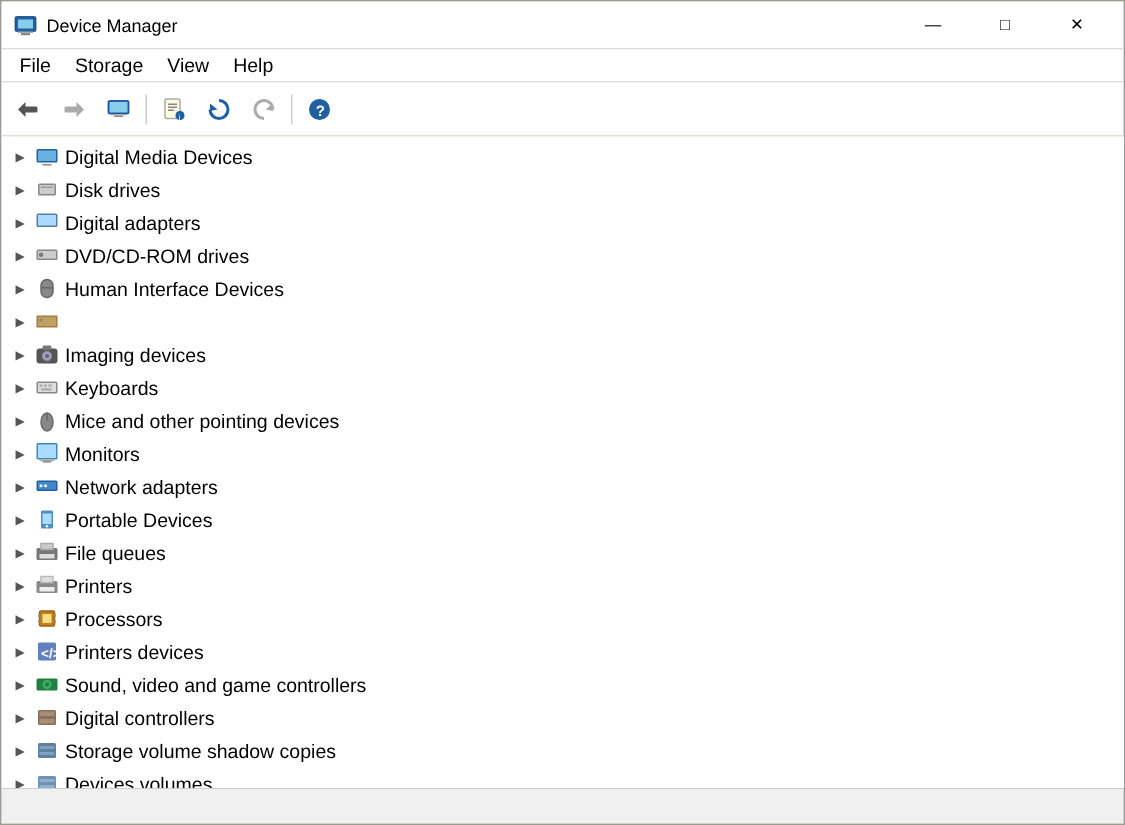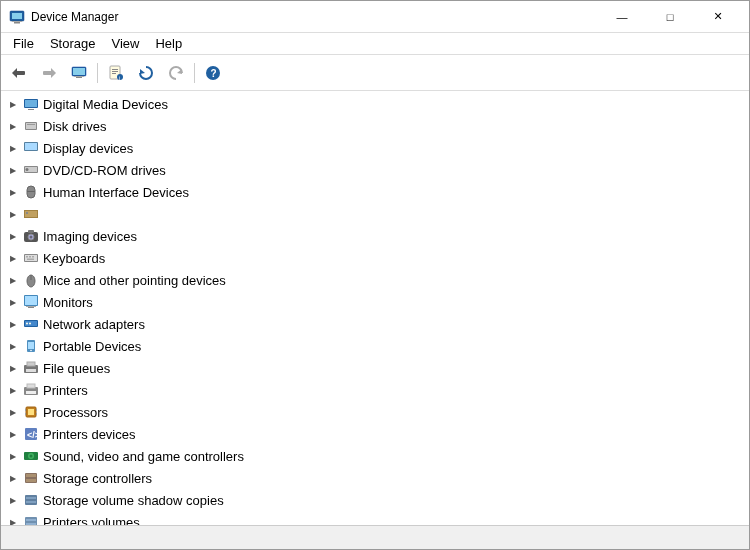--- a/index.html
+++ b/index.html
@@ -294,21 +294,21 @@
         <div class="tree-item" style="padding-left: 4px;">
           <span style="width: 16px; height: 16px; display: inline-flex; align-items: center; justify-content: center; flex-shrink: 0; margin-right: 2px;">
             <span style="font-size: 8px; color: rgb(85, 85, 85);">▶</span>
           </span>
           <span class="item-icon">
             <svg width="16" height="16" viewBox="0 0 16 16">
               <rect x="1" y="2" width="14" height="9" rx="1" fill="#5580a0"></rect>
               <rect x="2" y="3" width="12" height="7" fill="#aadaff"></rect>
             </svg>
           </span>
-          <span class="item-label">Display devices</span>
+          <span class="item-label">Digital adapters</span>
         </div>
         <div class="tree-item" style="padding-left: 4px;">
           <span style="width: 16px; height: 16px; display: inline-flex; align-items: center; justify-content: center; flex-shrink: 0; margin-right: 2px;">
             <span style="font-size: 8px; color: rgb(85, 85, 85);">▶</span>
           </span>
           <span class="item-icon">
             <svg width="16" height="16" viewBox="0 0 16 16">
               <rect x="1" y="4" width="14" height="7" rx="1" fill="#888"></rect>
               <rect x="2" y="5" width="12" height="5" fill="#ccc"></rect>
               <circle cx="4" cy="7.5" r="1.5" fill="#777"></circle>
@@ -494,21 +494,21 @@
           <span style="width: 16px; height: 16px; display: inline-flex; align-items: center; justify-content: center; flex-shrink: 0; margin-right: 2px;">
             <span style="font-size: 8px; color: rgb(85, 85, 85);">▶</span>
           </span>
           <span class="item-icon">
             <svg width="16" height="16" viewBox="0 0 16 16">
               <rect x="2" y="3" width="12" height="10" rx="1" fill="#887060"></rect>
               <rect x="3" y="4" width="10" height="3" fill="#aa9070"></rect>
               <rect x="3" y="9" width="10" height="3" fill="#aa9070"></rect>
             </svg>
           </span>
-          <span class="item-label">Storage controllers</span>
+          <span class="item-label">Digital controllers</span>
         </div>
         <div class="tree-item" style="padding-left: 4px;">
           <span style="width: 16px; height: 16px; display: inline-flex; align-items: center; justify-content: center; flex-shrink: 0; margin-right: 2px;">
             <span style="font-size: 8px; color: rgb(85, 85, 85);">▶</span>
           </span>
           <span class="item-icon">
             <svg width="16" height="16" viewBox="0 0 16 16">
               <rect x="2" y="3" width="12" height="10" rx="1" fill="#6080a0"></rect>
               <rect x="3" y="5" width="10" height="2" fill="#80a0c0"></rect>
               <rect x="3" y="9" width="10" height="2" fill="#80a0c0"></rect>
@@ -520,21 +520,21 @@
           <span style="width: 16px; height: 16px; display: inline-flex; align-items: center; justify-content: center; flex-shrink: 0; margin-right: 2px;">
             <span style="font-size: 8px; color: rgb(85, 85, 85);">▶</span>
           </span>
           <span class="item-icon">
             <svg width="16" height="16" viewBox="0 0 16 16">
               <rect x="2" y="3" width="12" height="10" rx="1" fill="#7090b0"></rect>
               <rect x="3" y="5" width="10" height="2" fill="#90b0d0"></rect>
               <rect x="3" y="9" width="10" height="2" fill="#90b0d0"></rect>
             </svg>
           </span>
-          <span class="item-label">Printers volumes</span>
+          <span class="item-label">Devices volumes</span>
         </div>
       </div>
   </div>
 
   <div class="status-bar">
     <span></span>
   </div>
 
 </div>
 

